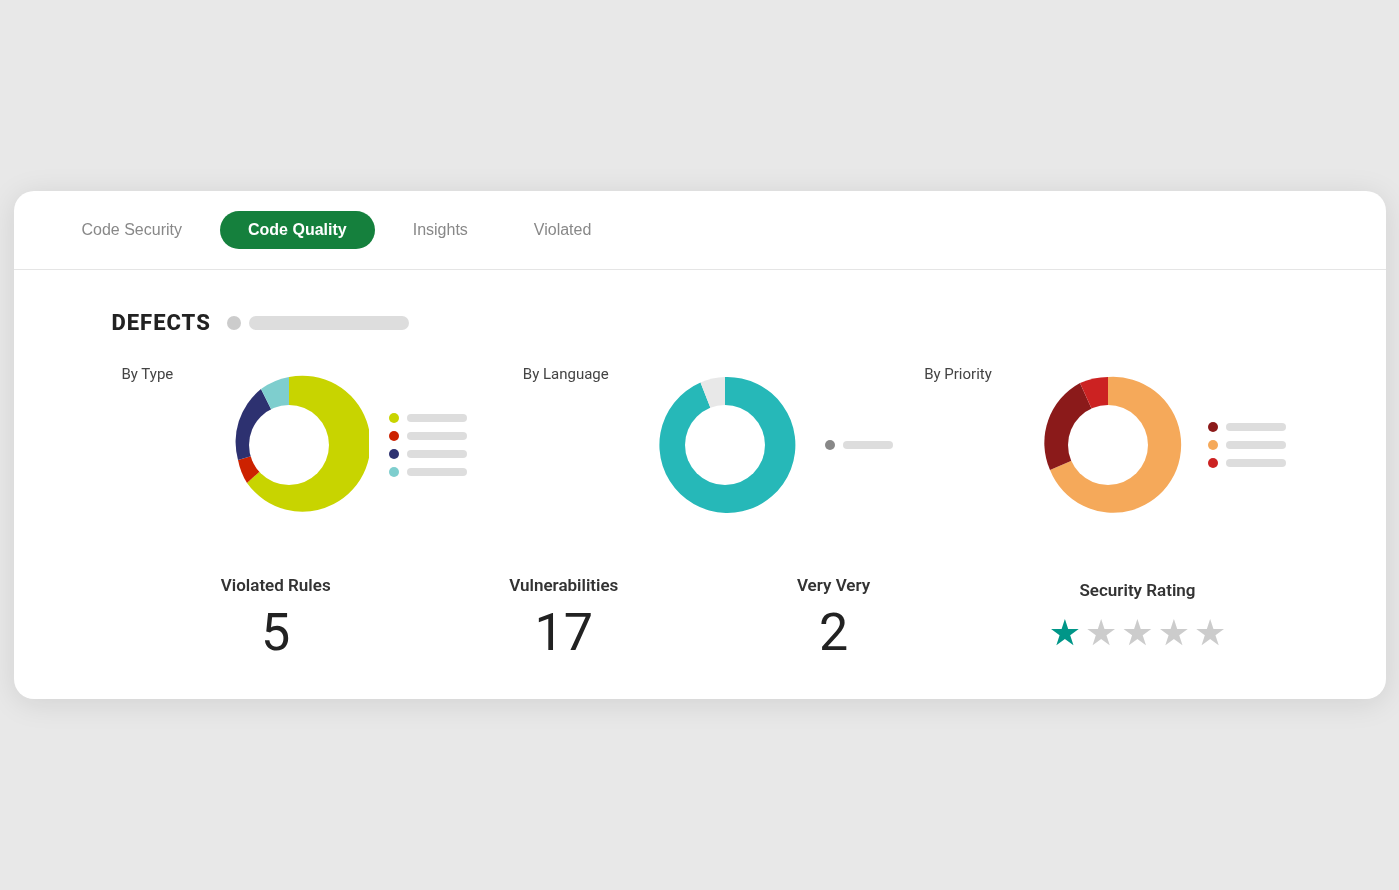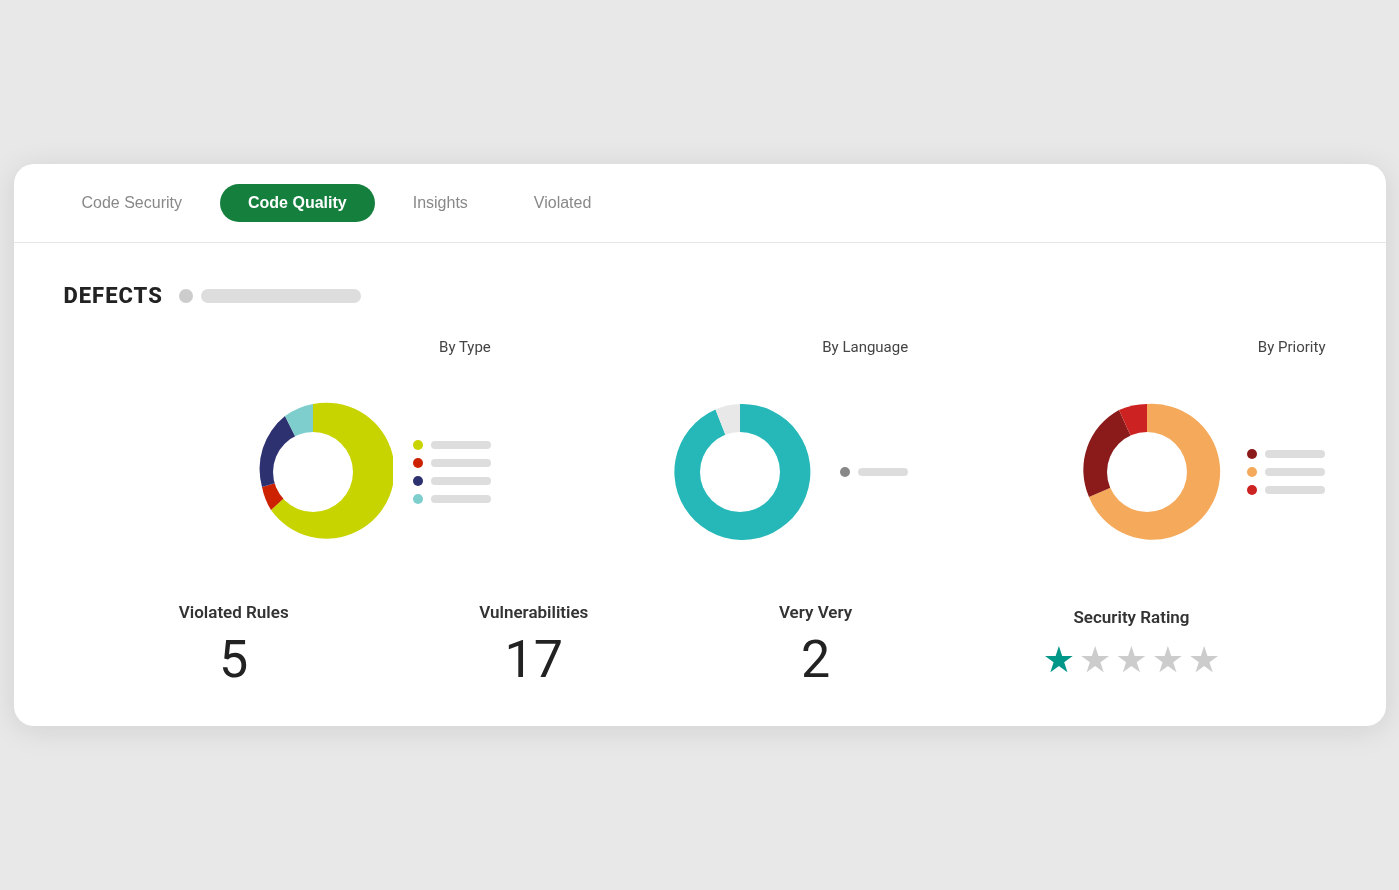--- a/index.html
+++ b/index.html
@@ -37,20 +37,21 @@
       border: none;
       transition: all 0.2s;
     }
     .tab.active {
       background: #15803d;
       color: #fff;
       font-weight: 600;
     }
     .content {
       padding: 40px 50px;
+      margin-left: 48px;
     }
     .defects-header {
       display: flex;
       align-items: center;
       gap: 16px;
       margin-bottom: 30px;
     }
     .defects-title {
       font-size: 22px;
       font-weight: 800;
@@ -76,22 +77,22 @@
     }
     .charts-row {
       display: flex;
       justify-content: space-between;
       align-items: center;
       margin-bottom: 50px;
       padding: 0 10px;
     }
     .chart-section {
       display: flex;
-      flex-direction: column;
-      align-items: flex-end;
+      flex-direction: row;
+      align-items: flex-start;
       gap: 36px;
       flex: 1;
     }
     .chart-title {
       font-size: 15px;
       color: #444;
       font-weight: 400;
     }
     .chart-with-legend {
       display: flex;

